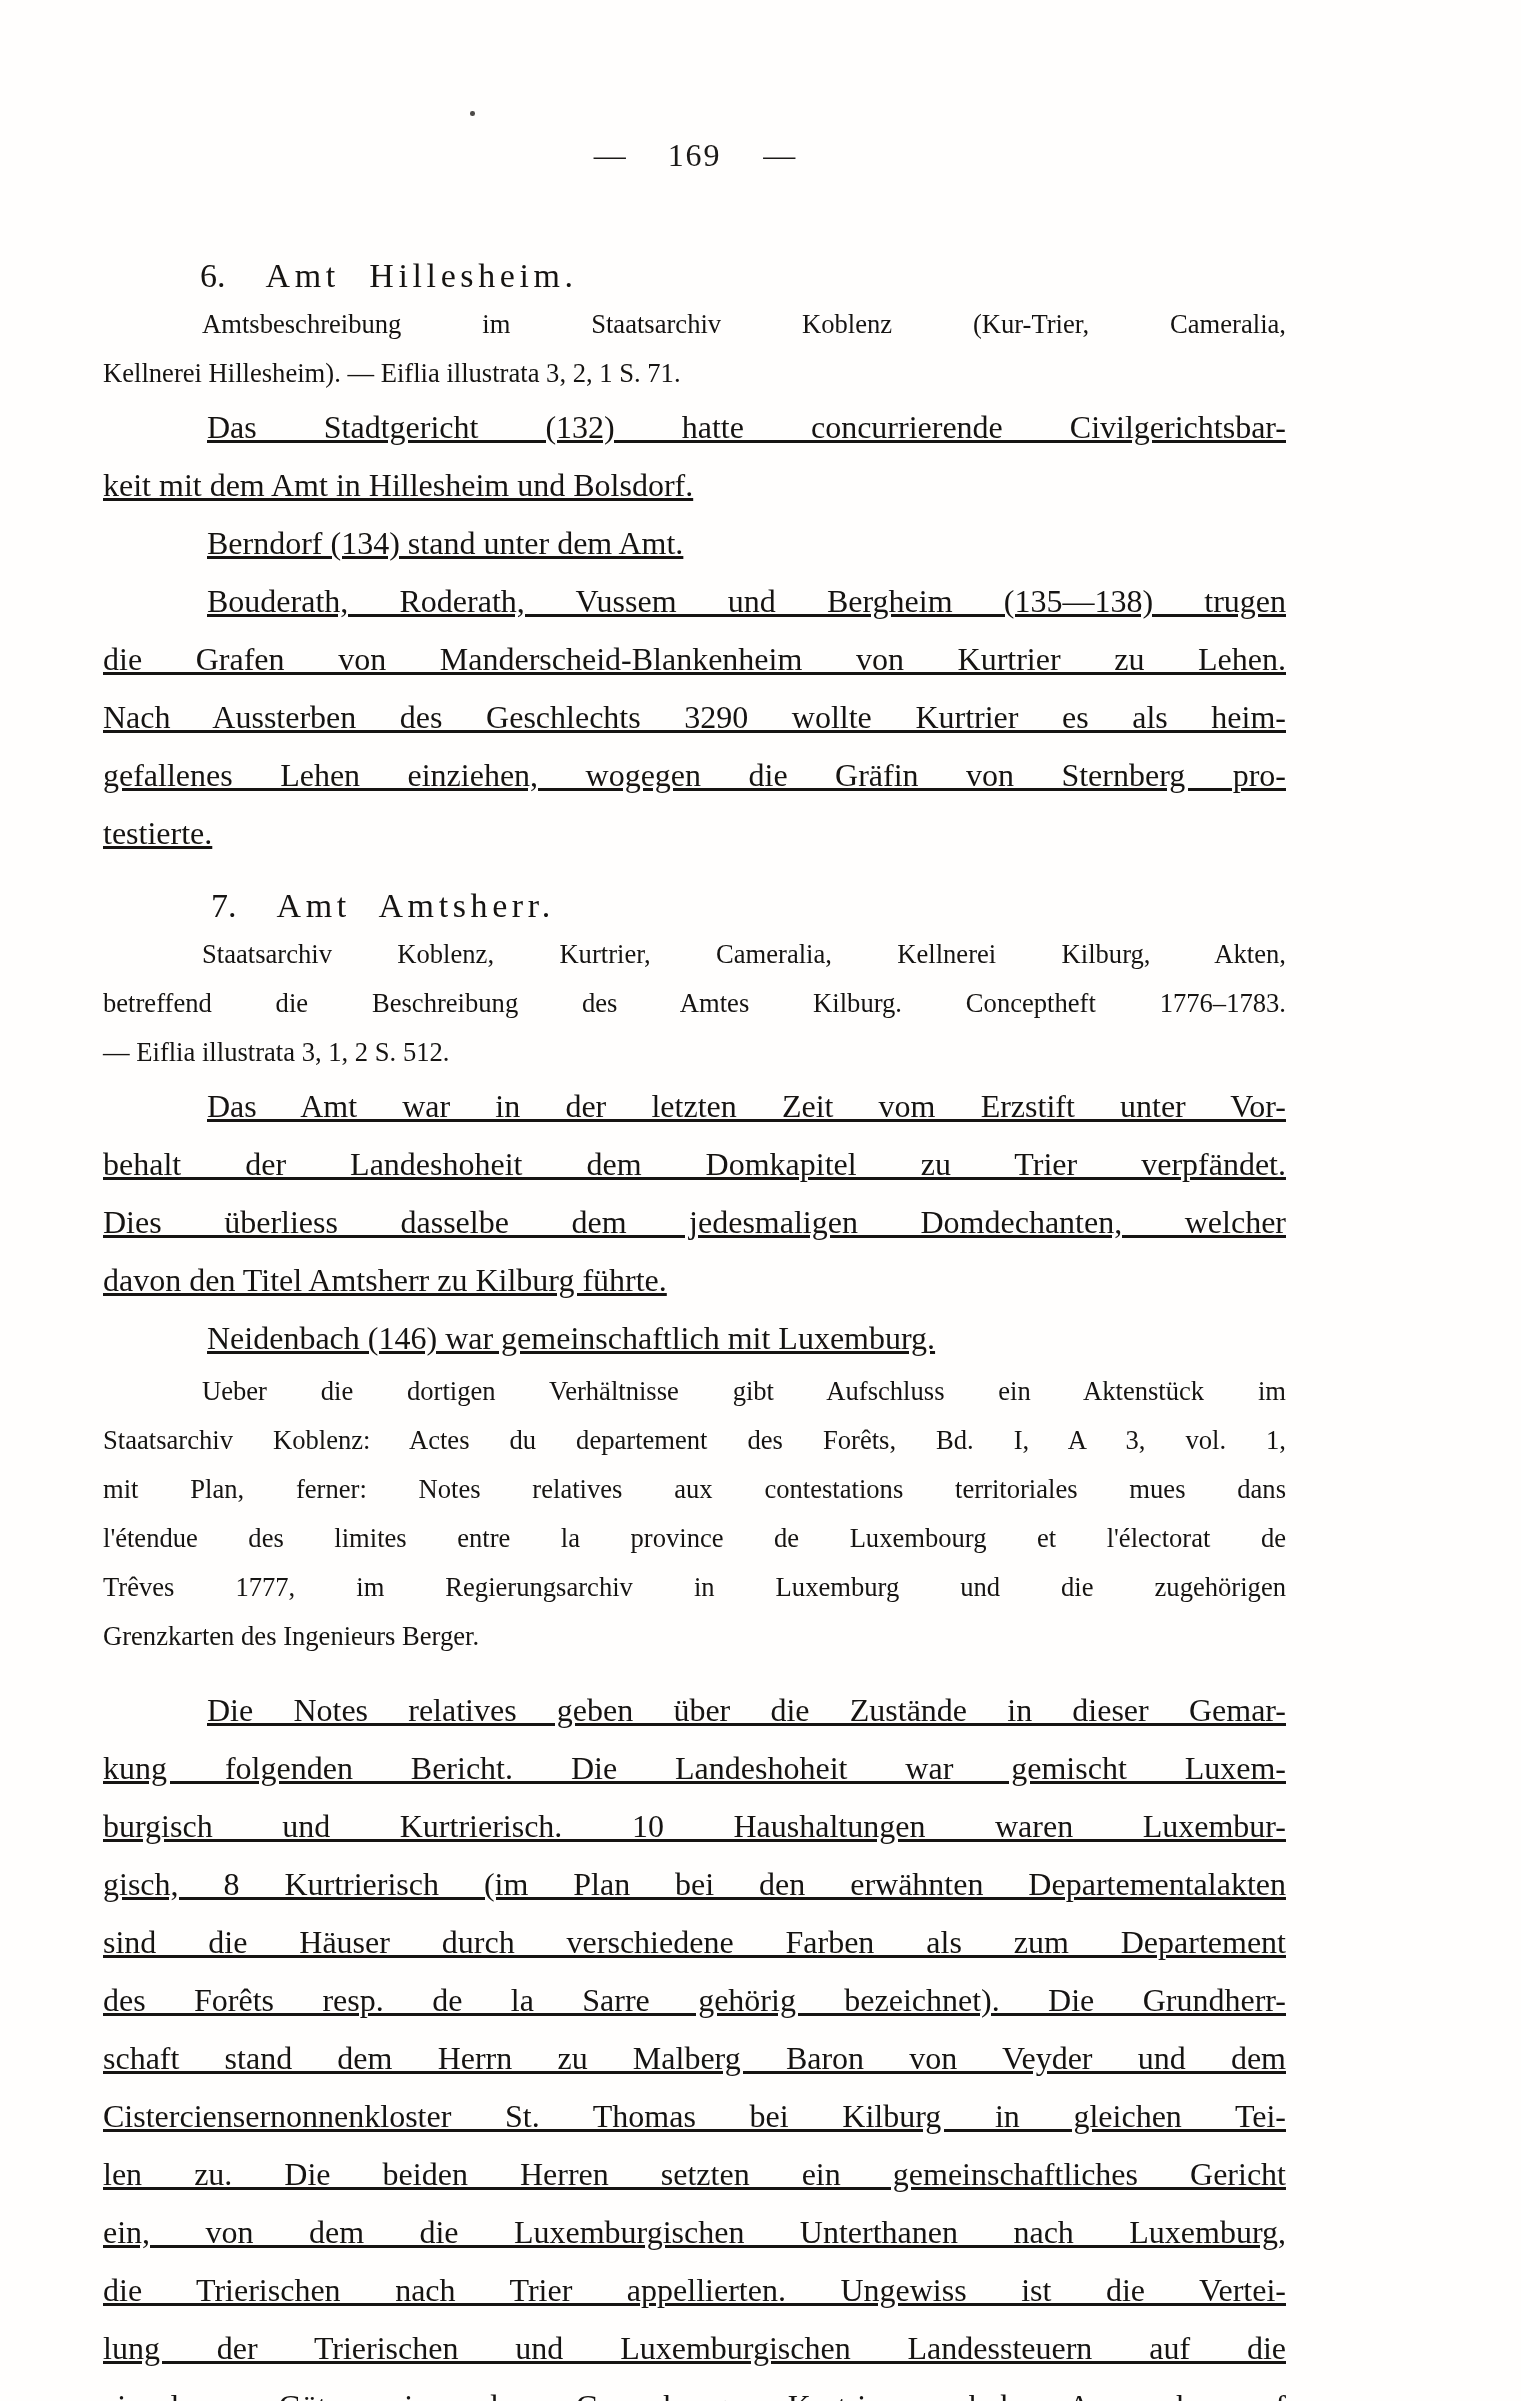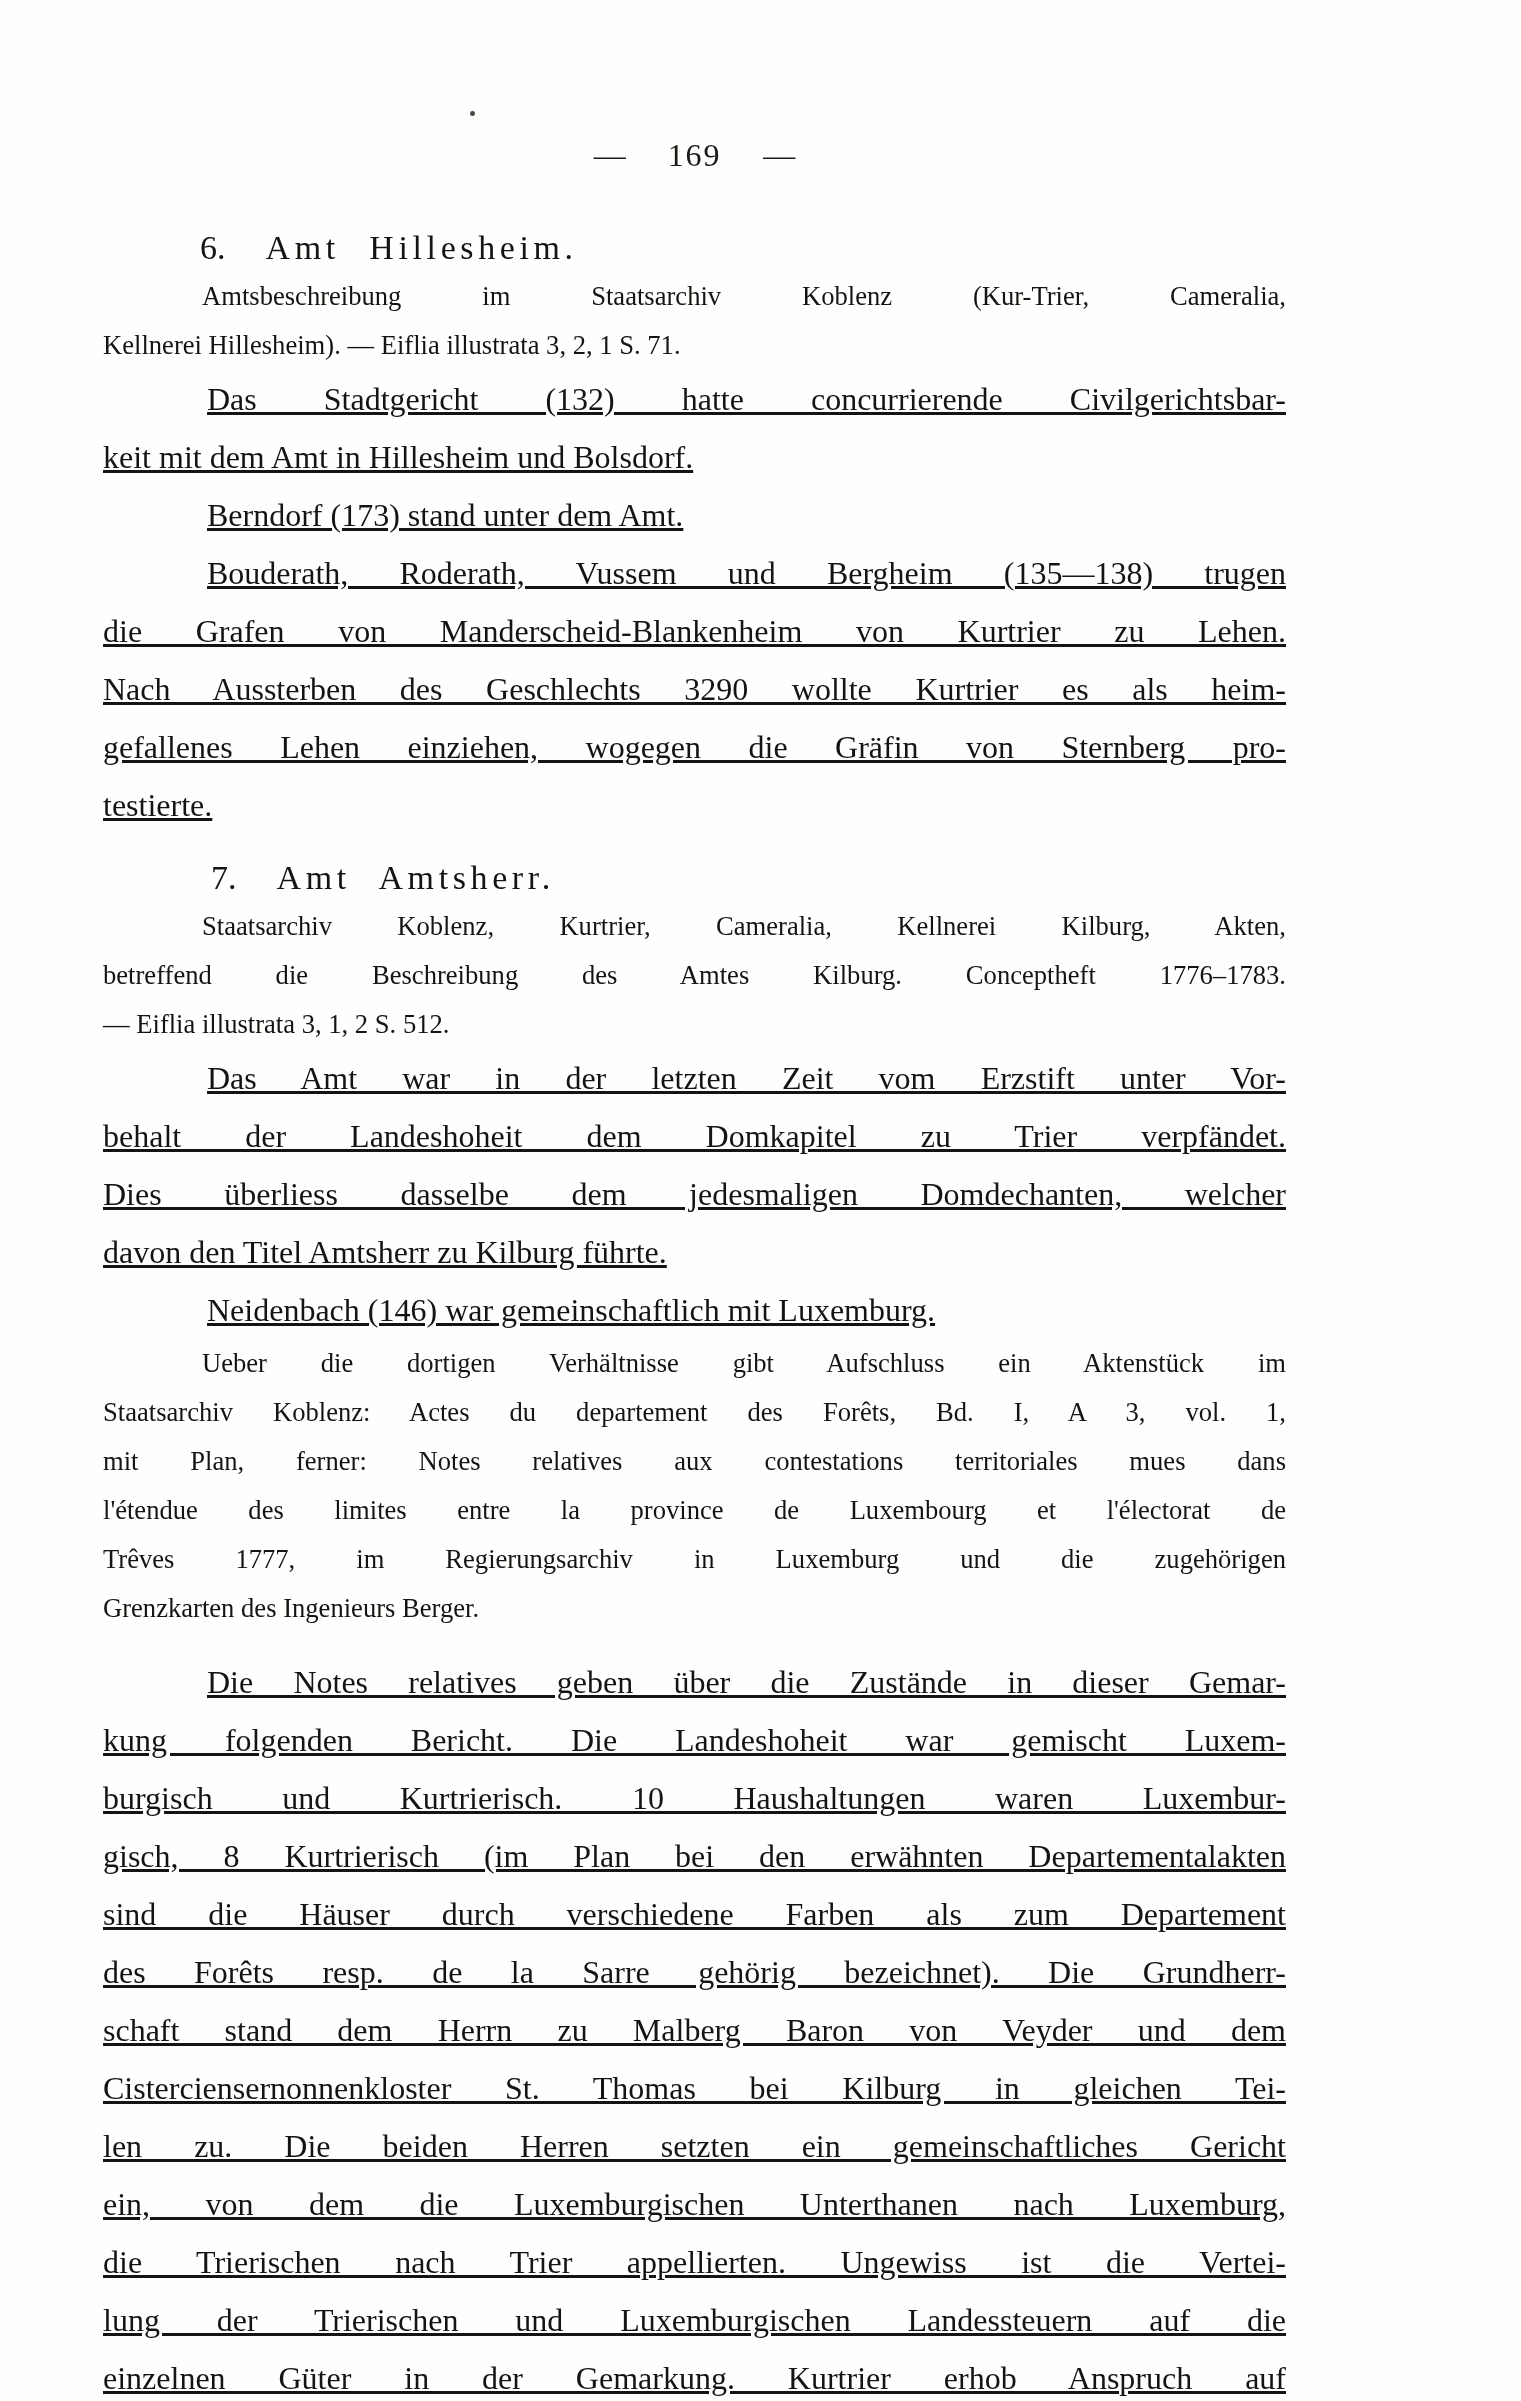--- a/index.html
+++ b/index.html
@@ -26,21 +26,21 @@
     color: #1c1a18;
   }
   .page-head .dash { display: inline-block; }
   .page-head .num  { display: inline-block; margin: 0 42px; letter-spacing: 1.8px; }
 
   .heading {
     font-size: 34px;
     line-height: 48px;
     white-space: nowrap;
   }
-  .heading.h6 { margin: 50px 0 0 97px; }
+  .heading.h6 { margin: 78px 0 0 97px; }
   .heading.h7 { margin: 20px 0 0 108px; }
   .heading .num { margin-right: 40px; }
   .heading .t   { letter-spacing: 4.6px; word-spacing: 16.5px; }
 
   .body-par .line  { font-size: 32px; line-height: 58px; text-decoration: underline; }
   .small-par .line { font-size: 26.6px; line-height: 49px; }
   .report { margin-top: 20px; }
 
   .line { white-space: normal; }
   .line.j {
@@ -79,21 +79,21 @@
     <div class="small-par">
         <div class="line j ind">Amtsbeschreibung im Staatsarchiv Koblenz (Kur-Trier, Cameralia,</div>
         <div class="line">Kellnerei Hillesheim). — Eiflia illustrata 3, 2, 1 S. 71.</div>
       </div>
 
     <div class="body-par">
         <div class="line j ind">Das Stadtgericht (132) hatte concurrierende Civilgerichtsbar-</div>
         <div class="line">keit mit dem Amt in Hillesheim und Bolsdorf.</div>
       </div>
     <div class="body-par">
-        <div class="line ind">Berndorf (173) stand unter dem Amt.</div>
+        <div class="line ind">Berndorf (134) stand unter dem Amt.</div>
       </div>
     <div class="body-par">
         <div class="line j ind">Bouderath, Roderath, Vussem und Bergheim (135—138) trugen</div>
         <div class="line j">die Grafen von Manderscheid-Blankenheim von Kurtrier zu Lehen.</div>
         <div class="line j">Nach Aussterben des Geschlechts 3290 wollte Kurtrier es als heim-</div>
         <div class="line j">gefallenes Lehen einziehen, wogegen die Gräfin von Sternberg pro-</div>
         <div class="line">testierte.</div>
       </div>
 
     <div class="heading h7">

